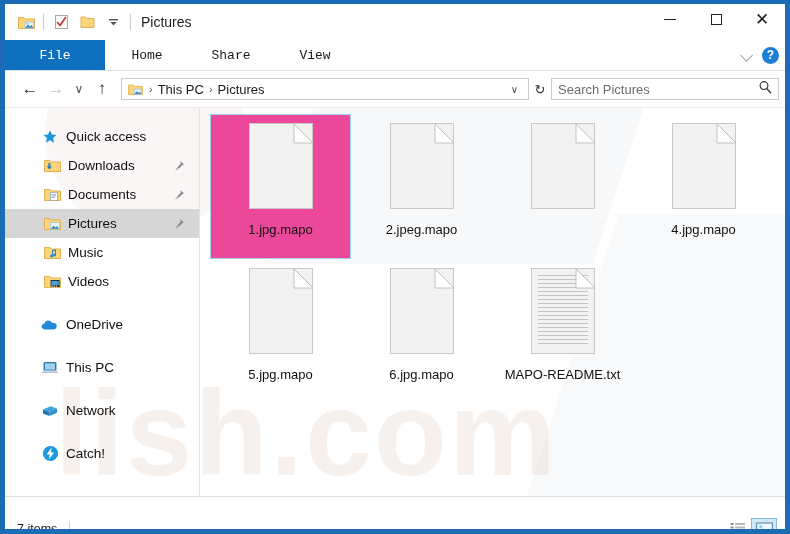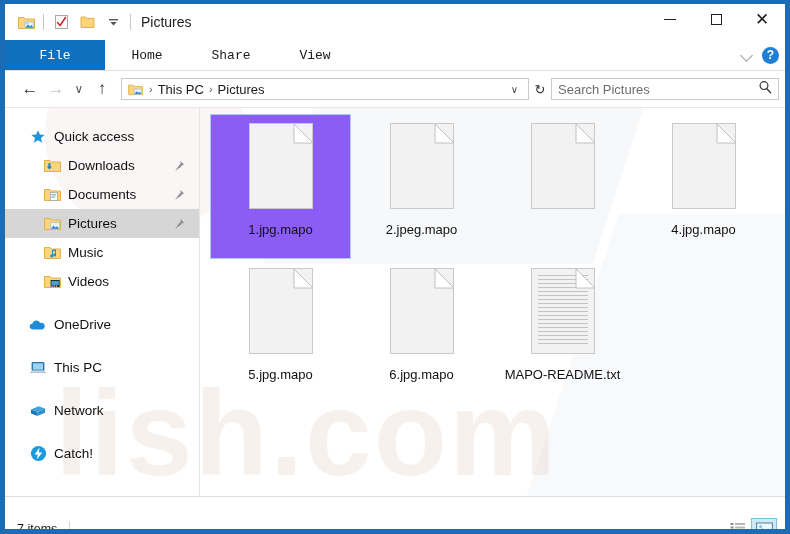--- a/index.html
+++ b/index.html
@@ -218,21 +218,21 @@
     background: transparent;
     padding-top: 14px;
     box-sizing: border-box;
     border-right: 1px solid #e4e4e4;
     position: relative;
   }
   .nav-row {
     height: 29px;
     display: flex;
     align-items: center;
-    padding-left: 24px;
+    padding-left: 36px;
     box-sizing: border-box;
     position: relative;
   }
   .nav-row.indent { padding-left: 38px; }
   .nav-row.selected { background: #d6d6d6; }
   .nav-icon {
     width: 18px; height: 16px;
     margin-right: 7px;
     display: flex; align-items: center; justify-content: center;
     flex: none;
@@ -264,21 +264,21 @@
     height: 145px;
     display: flex;
     flex-direction: column;
     align-items: center;
     box-sizing: border-box;
     border: 1px solid transparent;
     padding-top: 6px;
   }
   .tile.selected {
     border: 1px solid #a8d0ee;
-    background: #8b5cf6;
+    background: #ec4899;
   }
   .tile-icon {
     width: 76px;
     height: 96px;
     position: relative;
     margin-bottom: 5px;
   }
   .tile-label {
     font-size: 13px;
     color: #111111;

